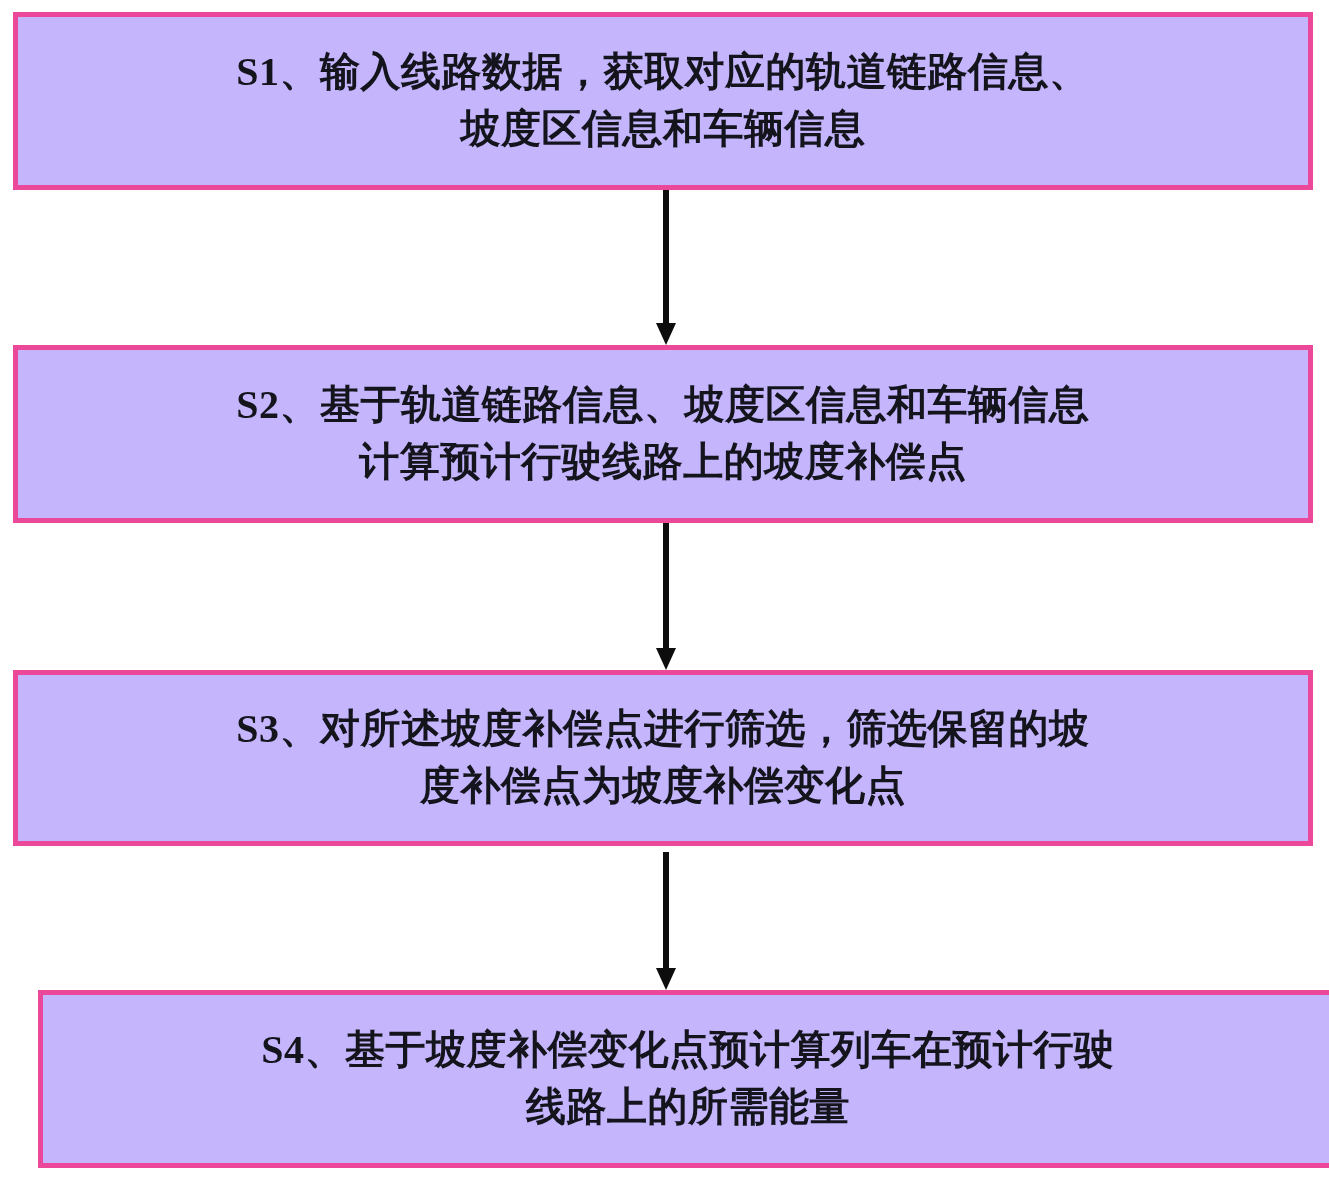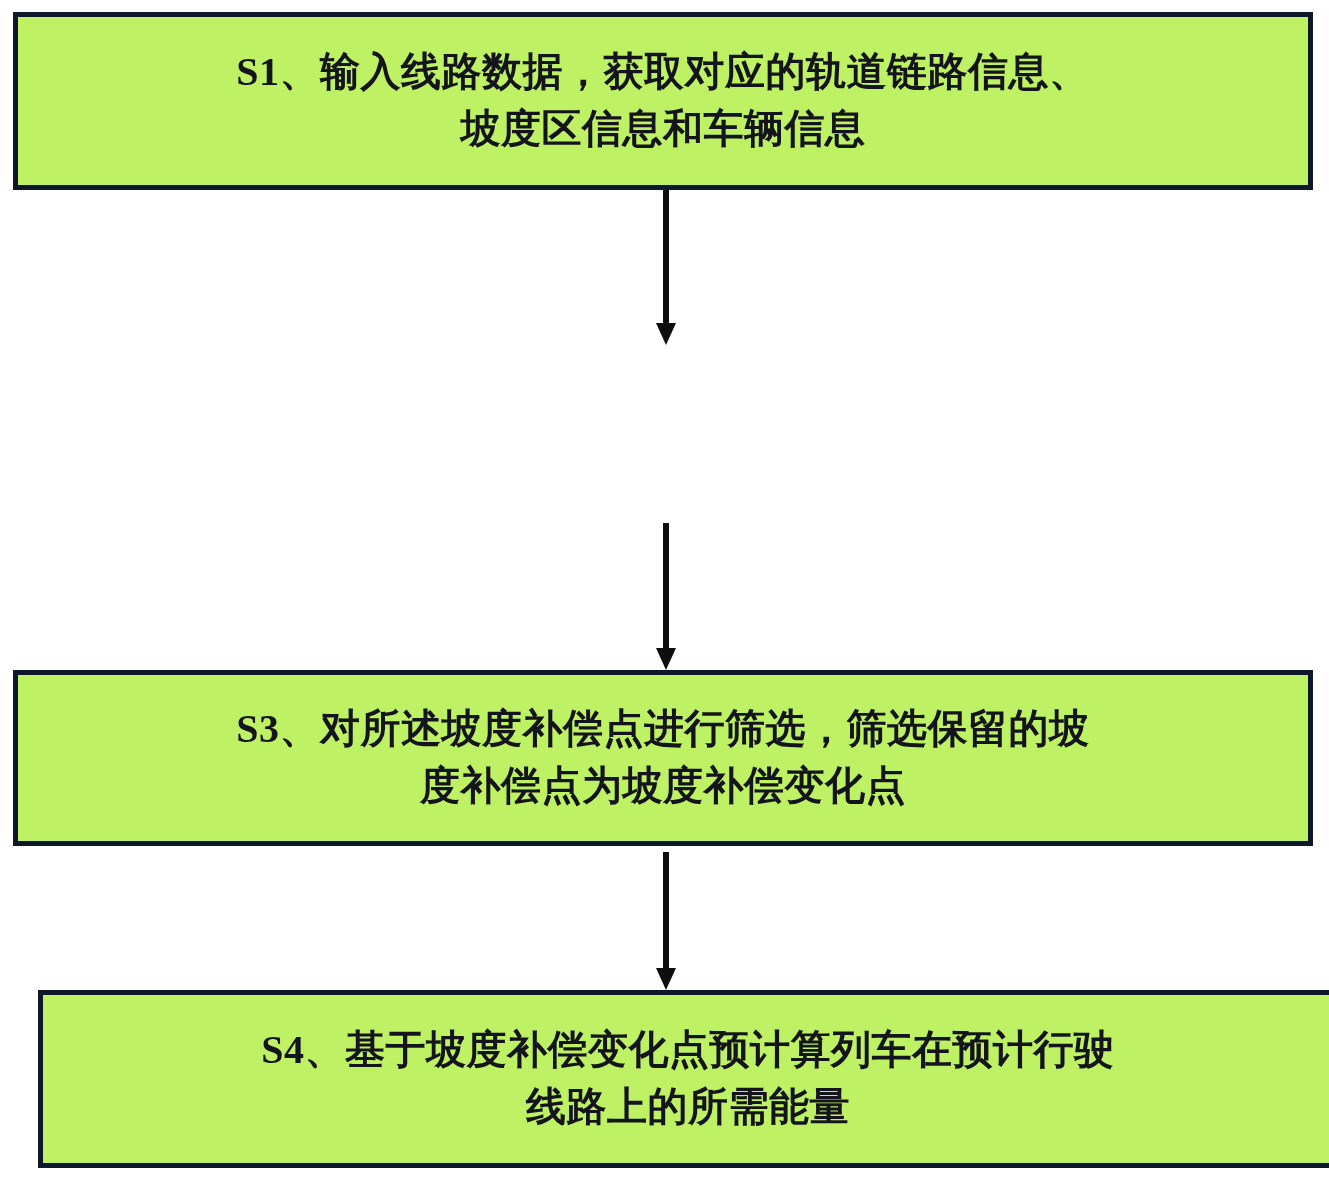--- a/index.html
+++ b/index.html
@@ -15,22 +15,22 @@
     font-family: "Liberation Serif", "DejaVu Serif", serif;
     overflow: hidden;
   }
 
   
   .flow-box {
     position: absolute;
     left: 13px;
     width: 1300px;           
     box-sizing: border-box;
-    border: 5px solid #0f172a;
-    background: #bef264;
+    border: 5px solid #ec4899;
+    background: #c4b5fd;
     display: flex;
     align-items: center;
     justify-content: center;
     text-align: center;
   }
   .flow-box .box-text {
     display: block;
     width: 92%;
     font-size: 40px;
     font-weight: bold;
@@ -86,20 +86,24 @@
   <div class="flow-box" id="box-s1">
     <span class="box-text">S1、输入线路数据，获取对应的轨道链路信息、
 坡度区信息和车辆信息</span>
   </div>
 
   <div class="connector" id="arrow-1">
     <div class="stem"></div>
     <div class="head"></div>
   </div>
 
+  <div class="flow-box" id="box-s2">
+    <span class="box-text">S2、基于轨道链路信息、坡度区信息和车辆信息
+计算预计行驶线路上的坡度补偿点</span>
+  </div>
 
   <div class="connector" id="arrow-2">
     <div class="stem"></div>
     <div class="head"></div>
   </div>
 
   <div class="flow-box" id="box-s3">
     <span class="box-text">S3、对所述坡度补偿点进行筛选，筛选保留的坡
 度补偿点为坡度补偿变化点</span>
   </div>

